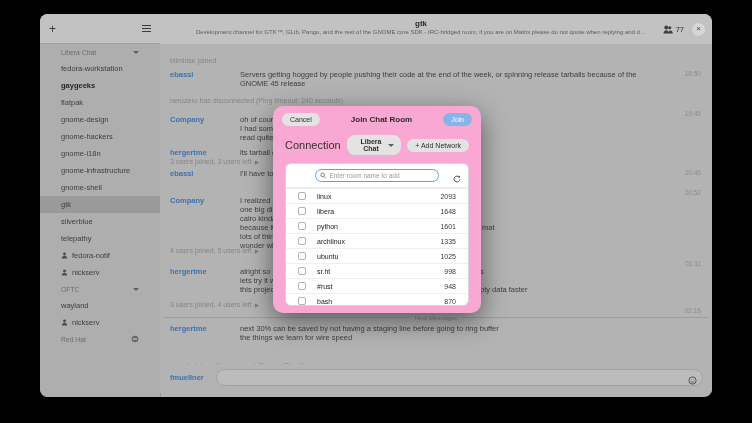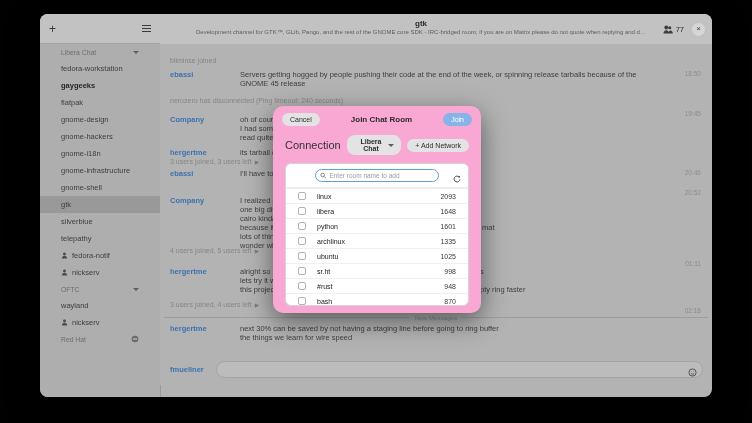--- a/index.html
+++ b/index.html
@@ -34,21 +34,21 @@
   .msg{position:absolute;left:0;right:0;}
   .nick{position:absolute;left:10px;font-size:7.5px;font-weight:bold;color:#3b72b0;}
   .mlines{margin-left:80px;margin-right:46px;font-size:7.5px;color:#3e3e3e;line-height:9px;}
   .status{position:absolute;left:10px;font-size:7px;color:#858585;display:flex;align-items:center;gap:3px;}
   .exp{font-size:5.5px;color:#7c7c7c;}
   .ts{position:absolute;right:11px;font-size:6.5px;color:#8c8c8c;}
   .frag{position:absolute;font-size:7.5px;color:#3e3e3e;line-height:9px;}
   .newmsg{position:absolute;left:4px;right:4px;display:flex;align-items:center;gap:5px;font-size:6.2px;color:#878787;}
   .newmsg i{flex:1;height:1px;background:#9d9d9d;}
   
-  .inputbar{position:absolute;left:120px;right:0;bottom:12px;height:29px;background:#b3b3b3;}
+  .inputbar{position:absolute;left:120px;right:0;bottom:4px;height:29px;background:#b3b3b3;}
   .input-nick{top:9px;}
   .entry{position:absolute;left:56px;right:9px;top:5px;height:17px;background:#bcbcbc;border:1px solid #a3a3a3;
     border-radius:9px;box-sizing:border-box;}
   .entry input{position:absolute;left:6px;right:20px;top:1px;bottom:1px;border:none;background:transparent;outline:none;
     font-size:7.5px;color:#333;font-family:inherit;}
   .emoji-btn{position:absolute;right:5px;top:3px;width:9px;height:9px;border:none;background:transparent;padding:0;}
   
   .dialog{position:absolute;left:273px;top:106px;width:208px;height:207px;background:#f9a8d4;border-radius:10px;
     box-shadow:0 8px 26px rgba(0,0,0,.5);z-index:10;box-sizing:border-box;}
   .dlg-header{display:flex;align-items:center;justify-content:space-between;padding:7px 9px 0 9px;}
@@ -256,21 +256,21 @@
       <span class="ts" style="top:216px">01:11</span>
       <div class="msg" style="top:223px">
         <span class="nick">hergertme</span>
         <div class="mlines">
           <div>alright so i manage</div>
           <div>lets try it w/o the m</div>
           <div>this project is appar</div>
         </div>
       </div>
       <span class="frag" style="left:320px;top:223px">s</span>
-      <span class="frag" style="left:320px;top:241px">pty ring faster</span>
+      <span class="frag" style="left:320px;top:241px">pty data faster</span>
 
       <div class="status" style="top:257px">
         <span>3 users joined, 4 users left</span>
           <span class="exp">▶</span>
       </div>
 
       <span class="ts" style="top:263px">02:16</span>
       <div class="newmsg" style="top:270px">
         <i></i>
           <span>New Messages</span>

